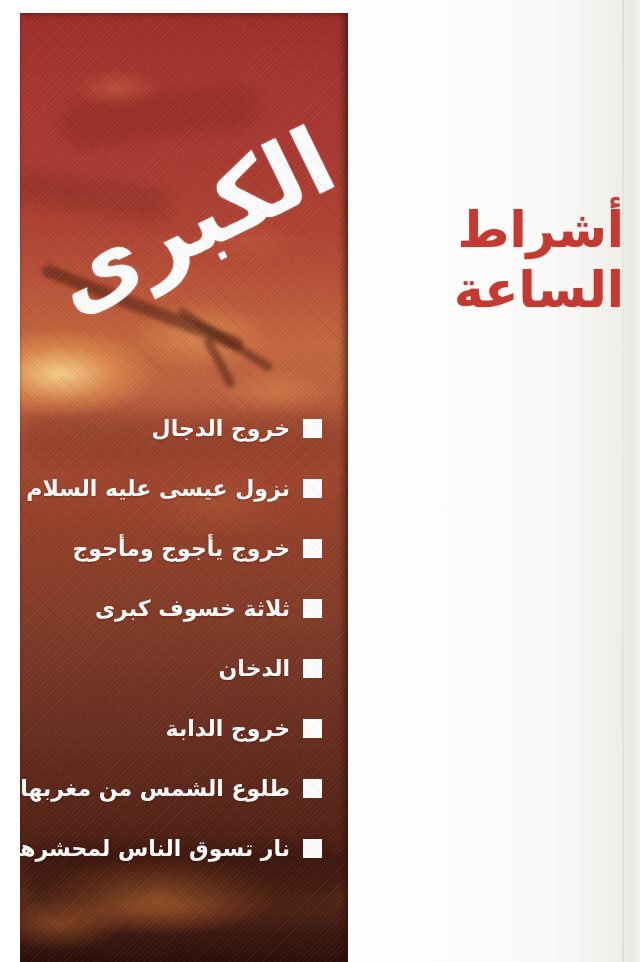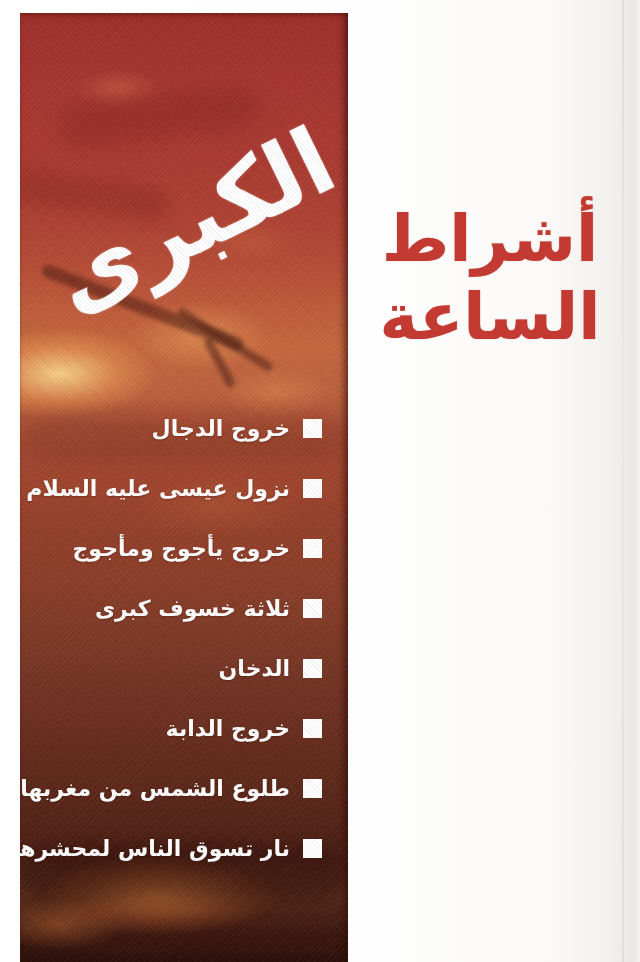--- a/index.html
+++ b/index.html
@@ -19,29 +19,29 @@
   }
   .crease {
     position: absolute;
     top: 0; bottom: 0;
     left: 622px;
     width: 2px;
     background: linear-gradient(180deg, rgba(160,160,160,0.20), rgba(160,160,160,0.06) 40%, rgba(160,160,160,0.18));
   }
   .title {
     position: absolute;
-    left: 346px;
+    left: 336px;
     width: 288px;
     top: 200px;
     margin: 0;
-    font-size: 65px;
+    font-size: 50px;
     line-height: 1.2;
     font-weight: bold;
     color: #c23a31;
-    text-align: center;
+    text-align: right;
     direction: rtl;
     letter-spacing: 1px;
     text-shadow: 0 0 1px rgba(194,58,49,0.55);
   }
   .photo {
     position: absolute;
     left: 20px; top: 13px;
     width: 328px; height: 949px;
     overflow: hidden;
     background:

